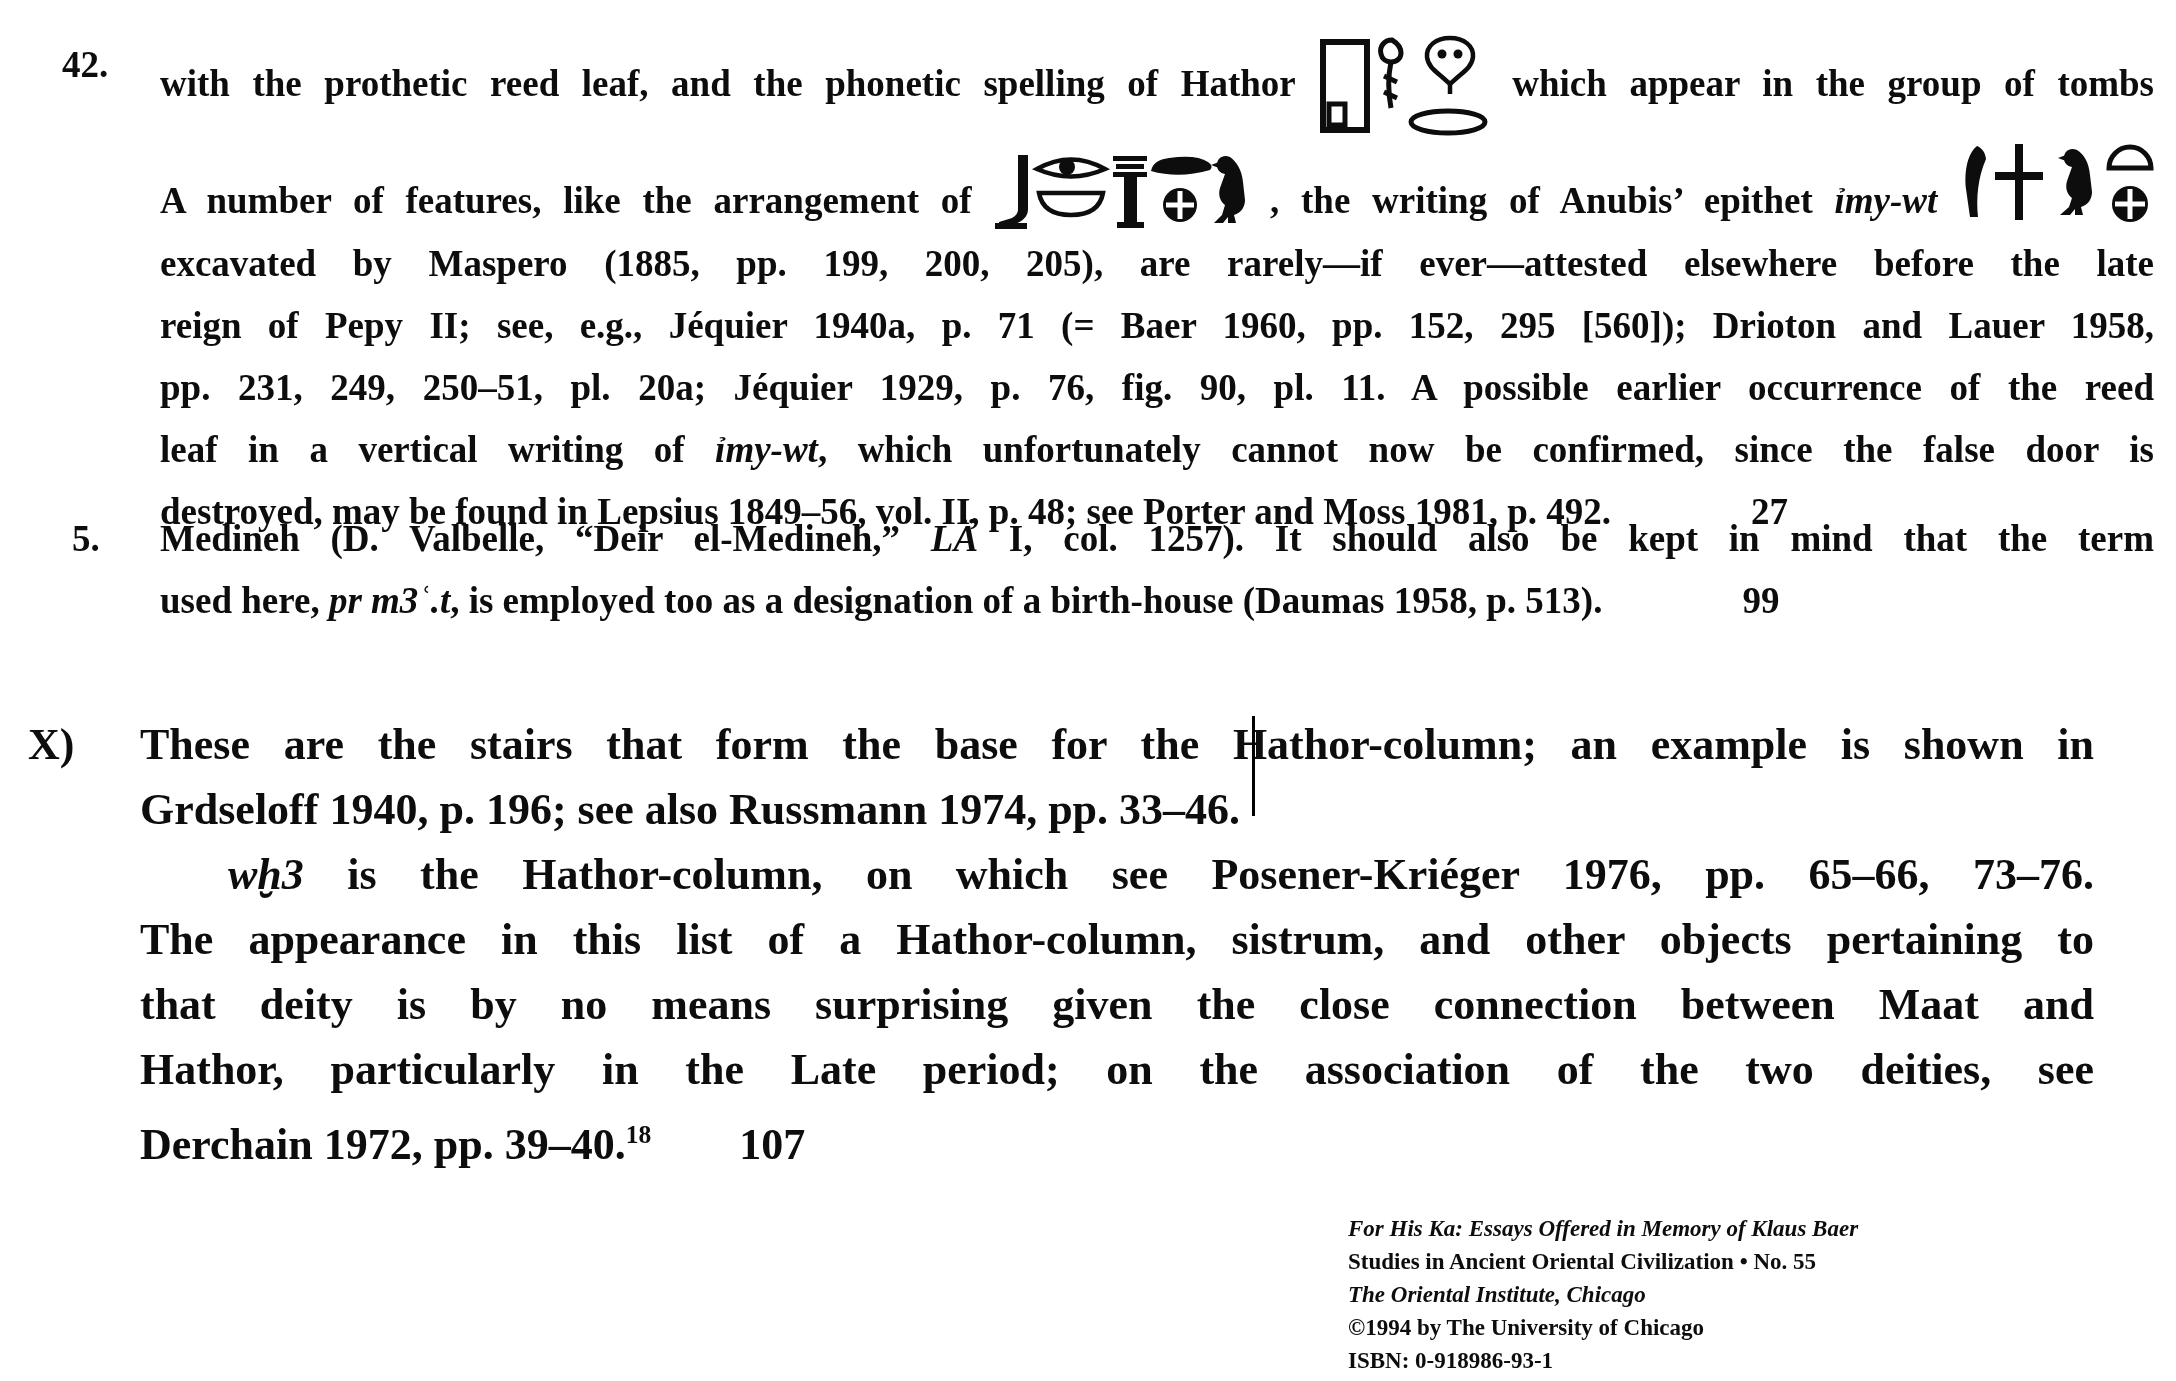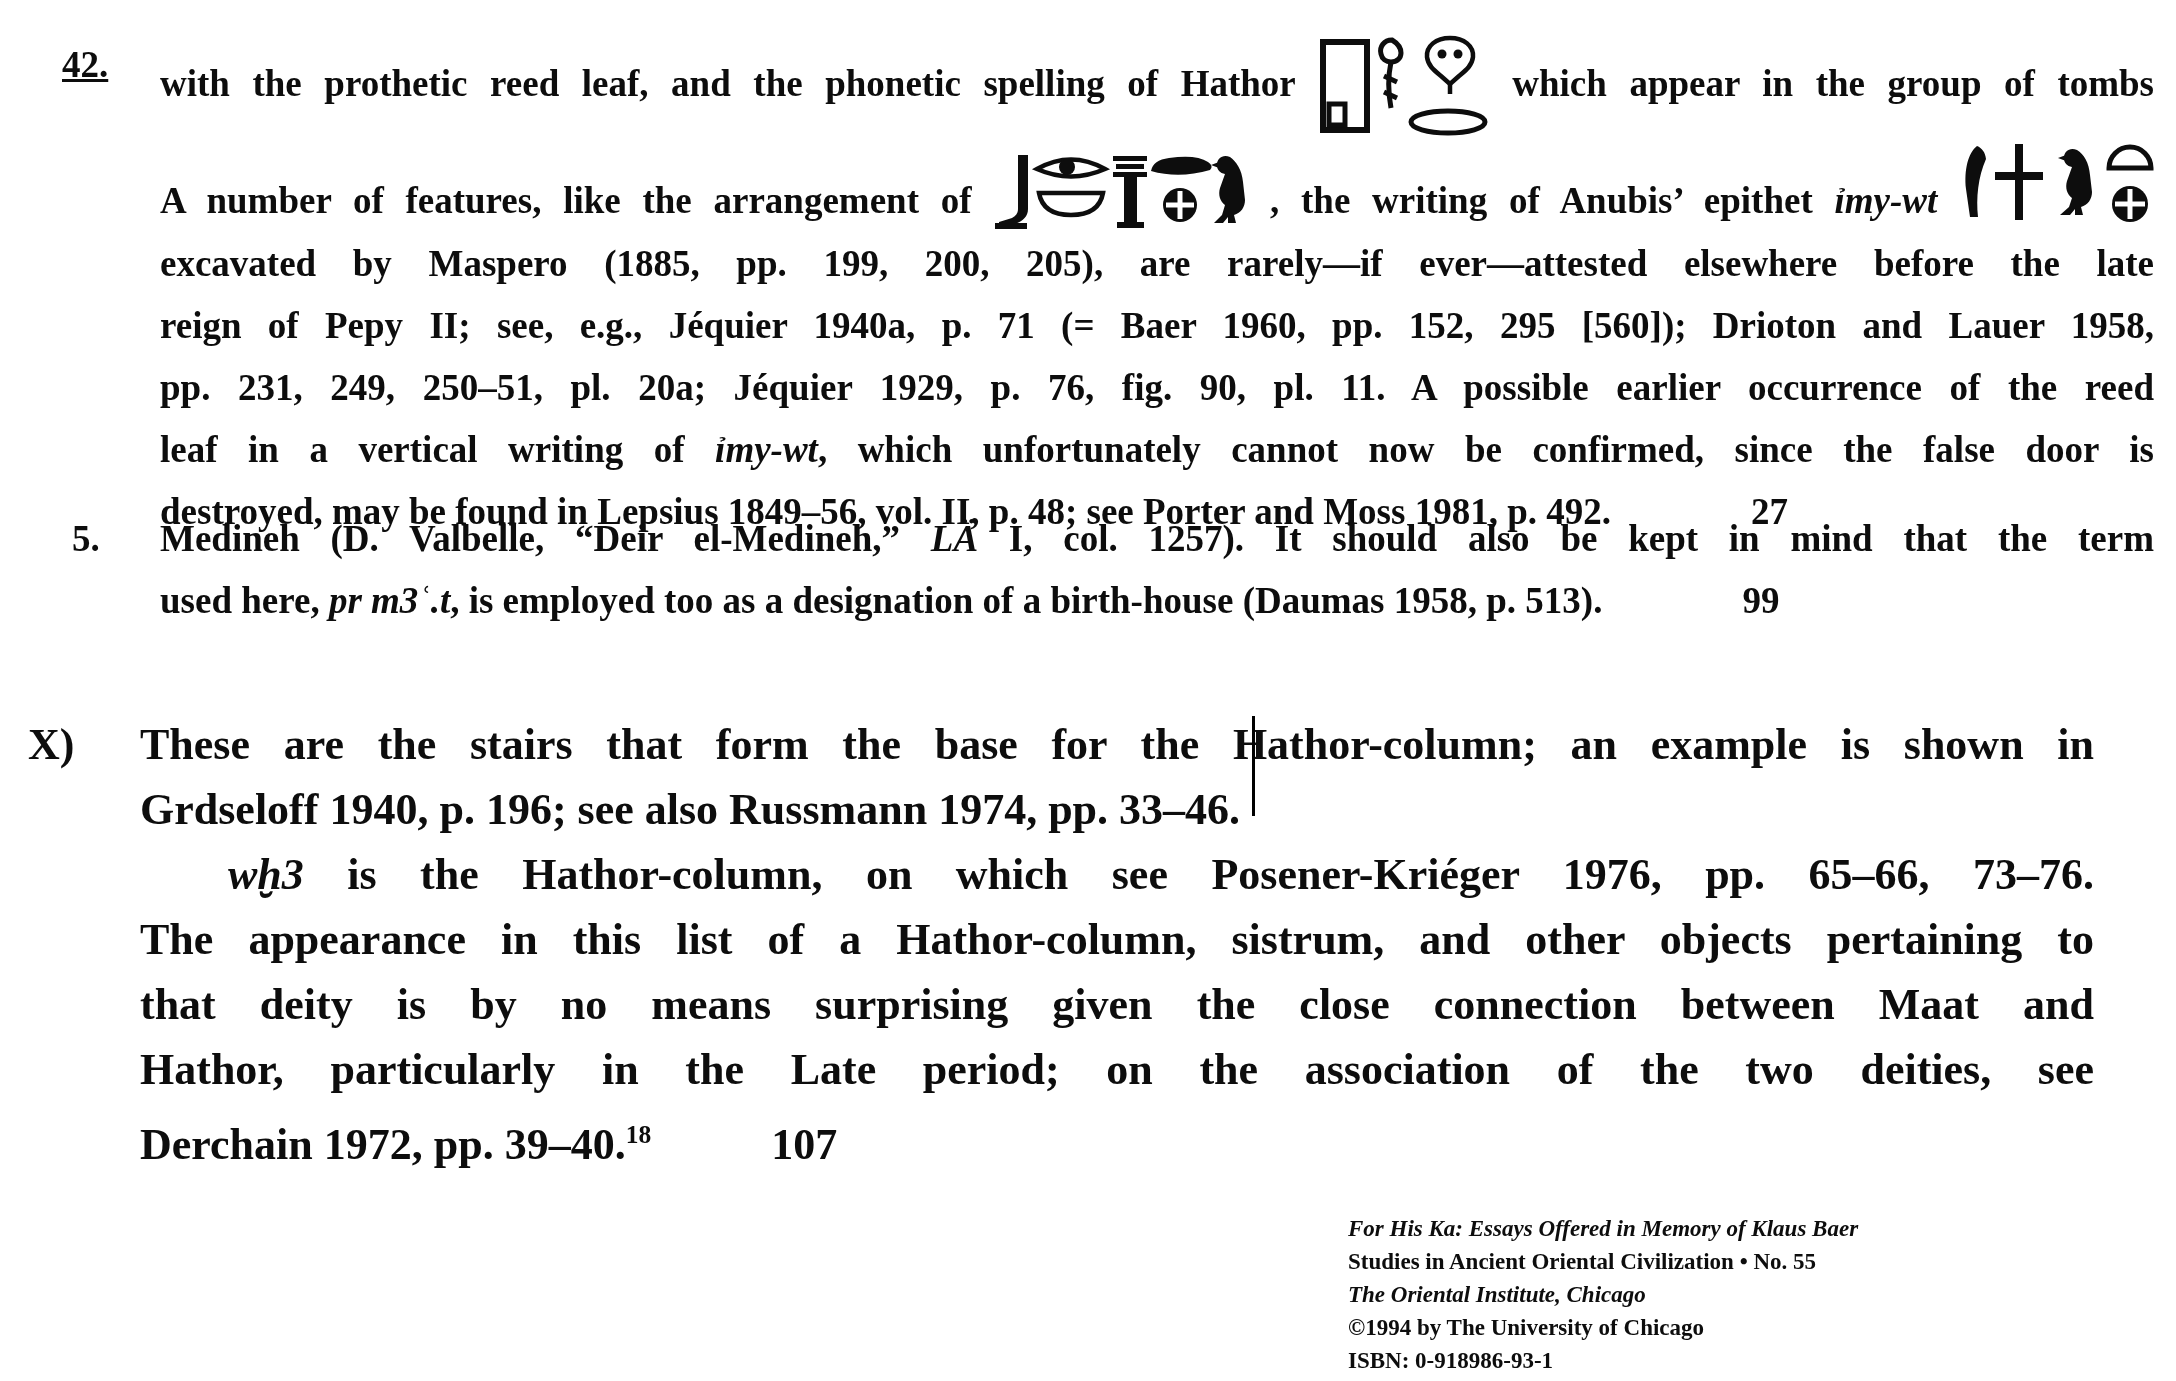--- a/index.html
+++ b/index.html
@@ -4,33 +4,33 @@
 <title>Scanned page</title>
 <style>
   html,body{margin:0;padding:0;background:#e8e8e8;}
   .sheet{
     position:relative;width:2176px;height:1381px;background:#ffffff;
     color:#0d0d0d;font-family:"Liberation Serif","DejaVu Serif",serif;
     font-weight:bold;overflow:hidden;
   }
   .fn{position:absolute;display:flex;}
   #fn42{left:62px;top:34px;width:2092px;font-size:37px;line-height:62px;}
-  #fn42 .num{width:98px;flex:none;text-decoration:underline;}
+  #fn42 .num{width:98px;flex:none;}
   #fn5{left:62px;top:508px;width:2092px;font-size:37px;line-height:62px;}
   #fn5 .num{width:88px;flex:none;padding-left:10px;}
   #noteX{left:28px;top:712px;width:2066px;font-size:44px;line-height:65px;}
   #noteX .num{width:112px;flex:none;}
   .body{flex:1;min-width:0;}
   .line{white-space:normal;}
   .just{text-align:justify;text-align-last:justify;}
   .indent{text-indent:88px;}
   .it{font-style:italic;text-align:center;}
   .sup{font-size:58%;vertical-align:super;}
   .pg{margin-left:140px;}
-  #noteX .pg{margin-left:120px;}
+  #noteX .pg{margin-left:88px;}
   .hiero{display:inline-block;}
   .colophon{
     position:absolute;left:1348px;top:1212px;
     font-size:23px;line-height:33px;white-space:nowrap;
   }
   .c-line.italic{font-style:italic;}
   .cursor-line{position:absolute;left:1252px;top:716px;width:3px;height:100px;background:#000;}
 </style>
 </head>
 <body>

